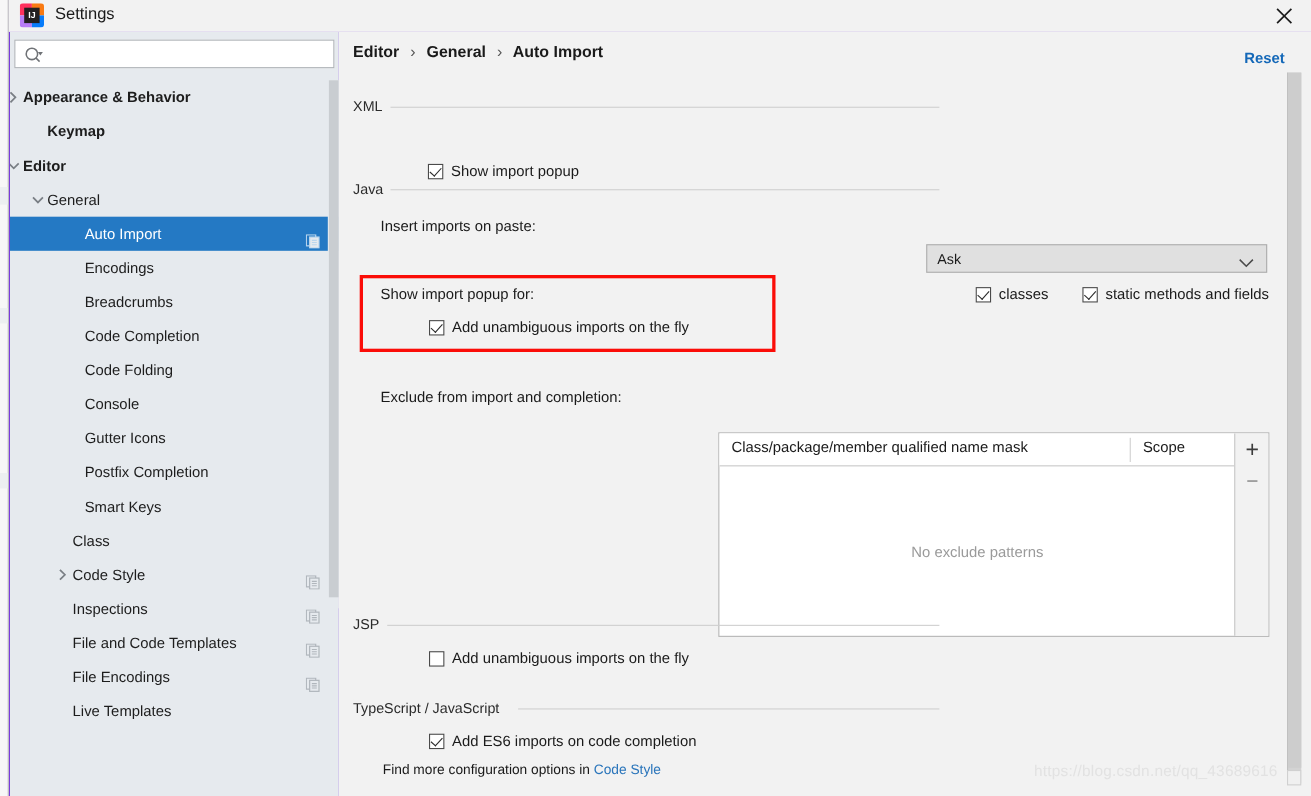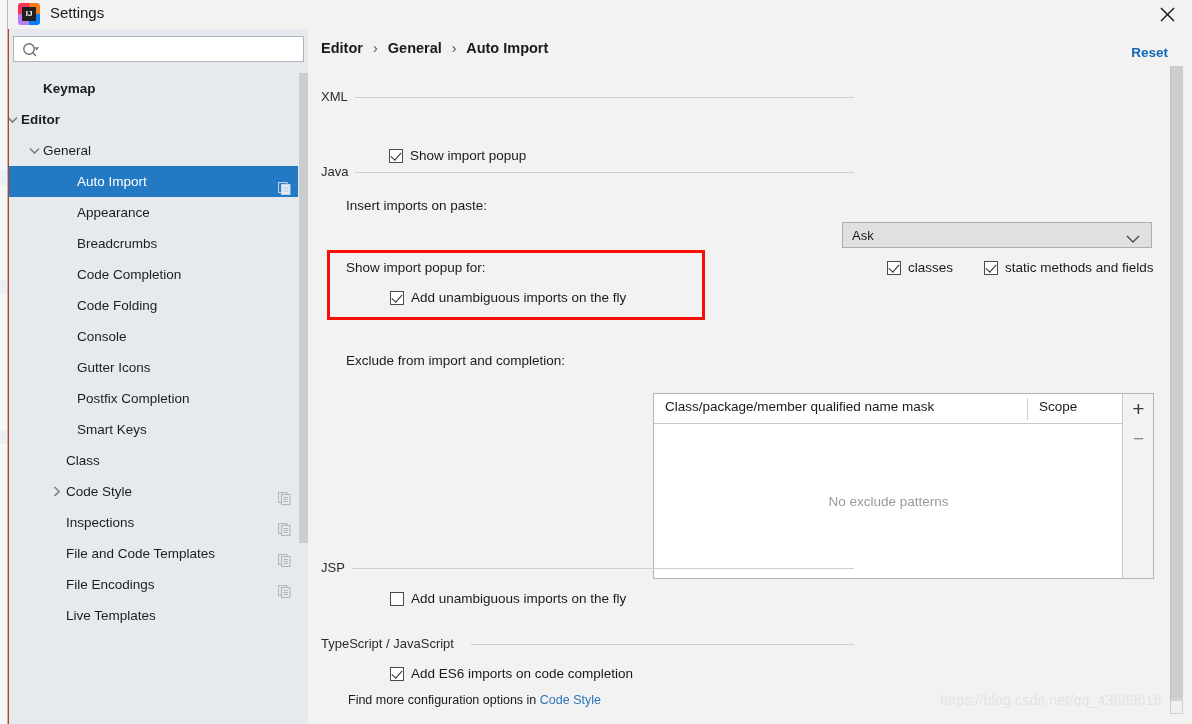--- a/index.html
+++ b/index.html
@@ -6,21 +6,21 @@
   html, body {
     margin: 0; padding: 0;
     width: 1192px; height: 724px;
     overflow: hidden;
     font-family: "Liberation Sans", sans-serif;
     font-size: 13.5px;
     color: #1a1a1a;
     background: #f2f2f2;
   }
 
-  #root { position: relative; width: 1192px; height: 724px; background: #c2410c; }
+  #root { position: relative; width: 1192px; height: 724px; background: #6d28d9; }
 
   
   .bg-sliver {
     position: absolute; left: 0; top: 0; width: 8px; height: 724px;
     background: #f7f7f7; border-right: 1px solid #b8b8b8;
   }
   .bg-sliver-e1 { position: absolute; left: 0; top: 170px; width: 7px; height: 16px; background: #eceff1; }
   .bg-sliver-e2 { position: absolute; left: 0; top: 280px; width: 7px; height: 14px; background: #eceff1; }
   .bg-sliver-e3 { position: absolute; left: 0; top: 430px; width: 7px; height: 14px; background: #eceff1; }
 
@@ -248,20 +248,28 @@
           <circle cx="7" cy="7" r="5.2" fill="none" stroke="#6f7276" stroke-width="1.4"></circle>
           <line x1="10.6" y1="10.6" x2="14" y2="14" stroke="#6f7276" stroke-width="1.4"></line>
           <path d="M12.4 5.2 L17 5.2 L14.7 8.4 Z" fill="#6f7276"></path>
         </svg>
       </div>
       <input class="search-input" type="text" placeholder="" style="">
     </div>
 
     <div class="tree" id="tree">
         <div class="tree-row bold">
+          <span class="arrow" style="left: -4px;">
+            <svg width="8" height="11" viewBox="0 0 8 11">
+              <polyline points="1.5,1 6,5.5 1.5,10" fill="none" stroke="#7a7f85" stroke-width="1.6"></polyline>
+            </svg>
+          </span>
+          <span class="lbl" style="left: 12px;">Appearance &amp; Behavior</span>
+        </div>
+        <div class="tree-row bold">
           <span class="lbl" style="left: 34px;">Keymap</span>
         </div>
         <div class="tree-row bold">
           <span class="arrow" style="left: -4px;">
             <svg width="11" height="8" viewBox="0 0 11 8">
               <polyline points="1,1.5 5.5,6 10,1.5" fill="none" stroke="#7a7f85" stroke-width="1.6"></polyline>
             </svg>
           </span>
           <span class="lbl" style="left: 12px;">Editor</span>
         </div>
@@ -277,21 +285,21 @@
           <span class="lbl" style="left: 68px;">Auto Import</span>
           <span class="copy-icon" style="color: rgb(185, 214, 238);"><svg width="13" height="13" viewBox="0 0 13 13">
               <rect x="0.5" y="0.5" width="8.5" height="10" fill="none" stroke="currentColor" stroke-width="1.1"></rect>
               <rect x="3.5" y="2.5" width="8.5" height="10" fill="#e6eaee" stroke="currentColor" stroke-width="1.1"></rect>
               <line x1="5.5" y1="5.5" x2="10" y2="5.5" stroke="currentColor" stroke-width="1"></line>
               <line x1="5.5" y1="7.5" x2="10" y2="7.5" stroke="currentColor" stroke-width="1"></line>
               <line x1="5.5" y1="9.5" x2="10" y2="9.5" stroke="currentColor" stroke-width="1"></line>
             </svg></span>
         </div>
         <div class="tree-row">
-          <span class="lbl" style="left: 68px;">Appearance</span>
+          <span class="lbl" style="left: 68px;">Encodings</span>
         </div>
         <div class="tree-row">
           <span class="lbl" style="left: 68px;">Breadcrumbs</span>
         </div>
         <div class="tree-row">
           <span class="lbl" style="left: 68px;">Code Completion</span>
         </div>
         <div class="tree-row">
           <span class="lbl" style="left: 68px;">Code Folding</span>
         </div>

